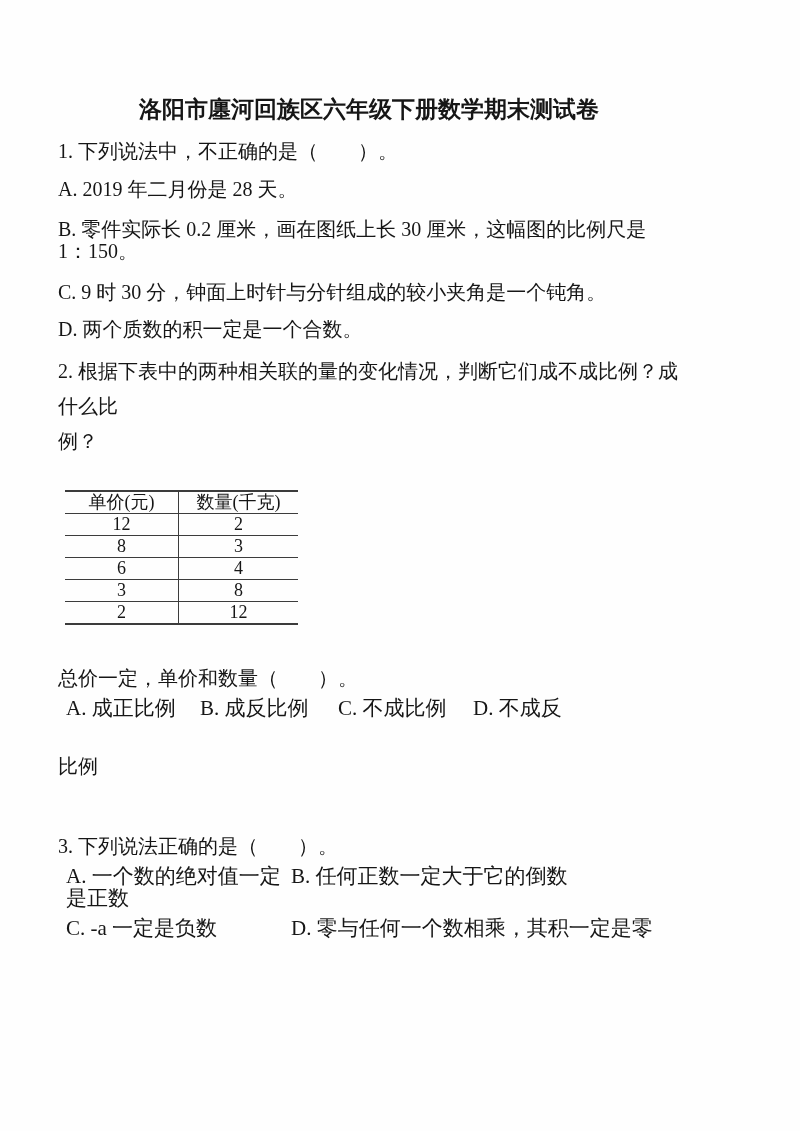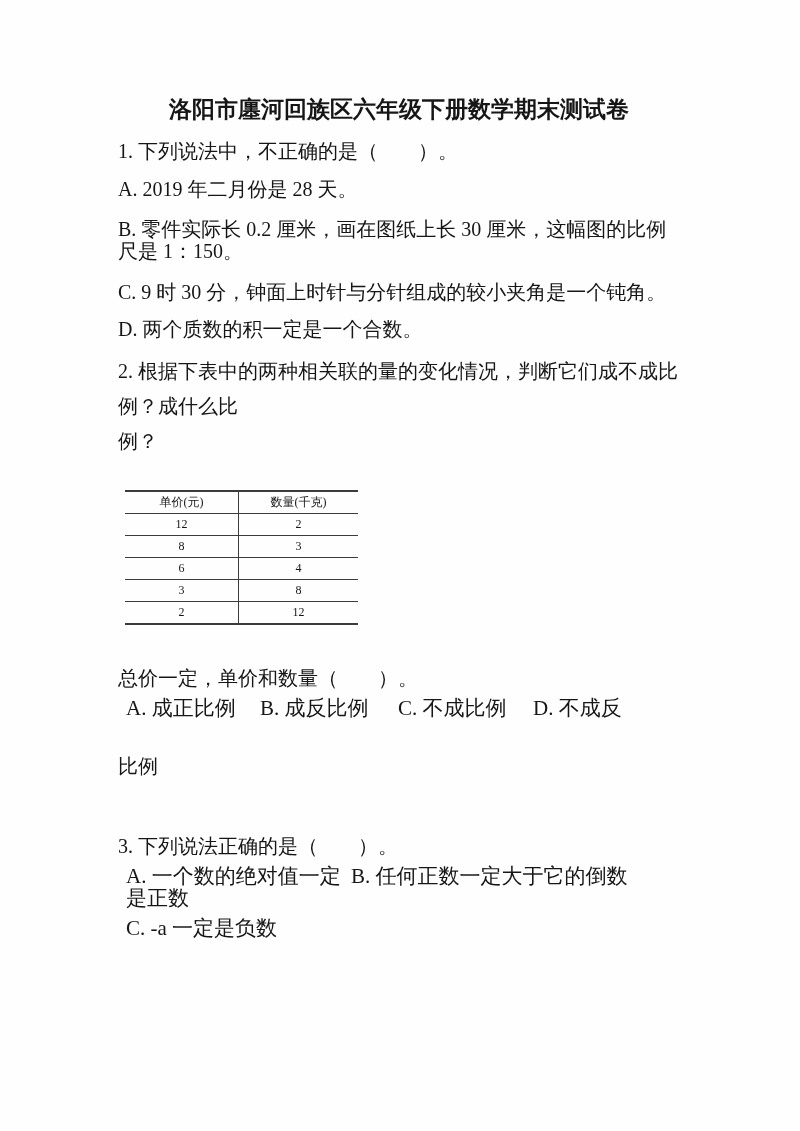--- a/index.html
+++ b/index.html
@@ -10,21 +10,21 @@
   .page {
     position: relative;
     width: 800px;
     height: 1131px;
     background: #fefefe;
     overflow: hidden;
     font-family: "Liberation Serif", "DejaVu Serif", serif;
     color: #161616;
   }
   .content {
-    padding: 96px 120px 0 118px;
+    padding: 96px 120px 0 58px;
   }
   .title {
     margin: 0;
     font-size: 23px;
     line-height: 27px;
     font-weight: 700;
     text-align: center;
     letter-spacing: 0px;
   }
   .section-heading {
@@ -55,21 +55,21 @@
   }
   .data-table {
     border-collapse: collapse;
     margin: 31px 0 0 7px;
     border-top: 2px solid #3c3c3c;
     border-bottom: 2px solid #3c3c3c;
   }
   .data-table th, .data-table td {
     border-bottom: 1.5px solid #3c3c3c;
     font-weight: 400;
-    font-size: 12px;
+    font-size: 18px;
     line-height: 21px;
     height: 21px;
     text-align: center;
     padding: 0;
   }
   .data-table th:first-child, .data-table td:first-child {
     border-right: 1.5px solid #3c3c3c;
   }
   .data-table .col-a { width: 113px; }
   .data-table .col-b { width: 119px; }
@@ -143,16 +143,17 @@
     <p class="line mt36">比例</p>
 
     <p class="line mt58">3. 下列说法正确的是（　　）。</p>
 
     <div class="opt-row mt16">
       <span class="opt-wide">A. 一个数的绝对值一定是正数</span>
       <span>B. 任何正数一定大于它的倒数</span>
     </div>
     <div class="opt-row mt20">
       <span class="opt-wide">C. -a 一定是负数</span>
+      <span>D. 零与任何一个数相乘，其积一定是零</span>
     </div>
 
   </div>
 </div>
 
 </body></html>

